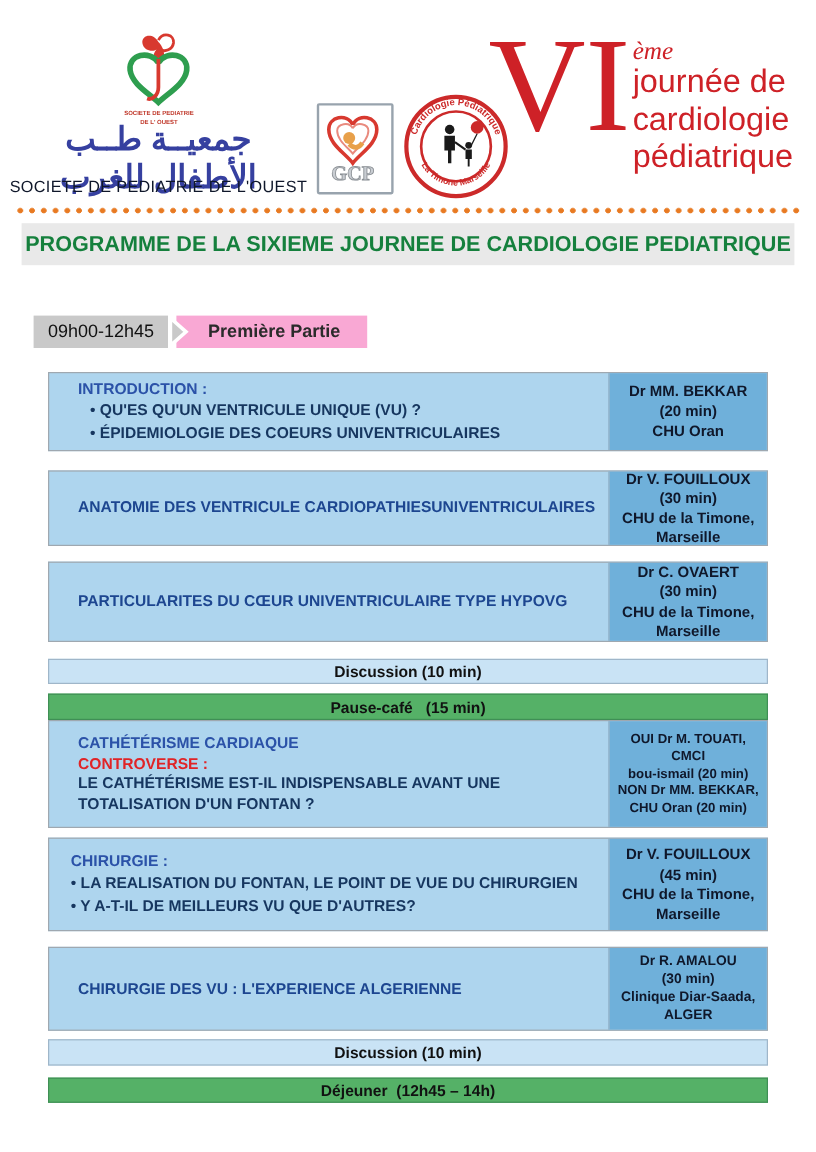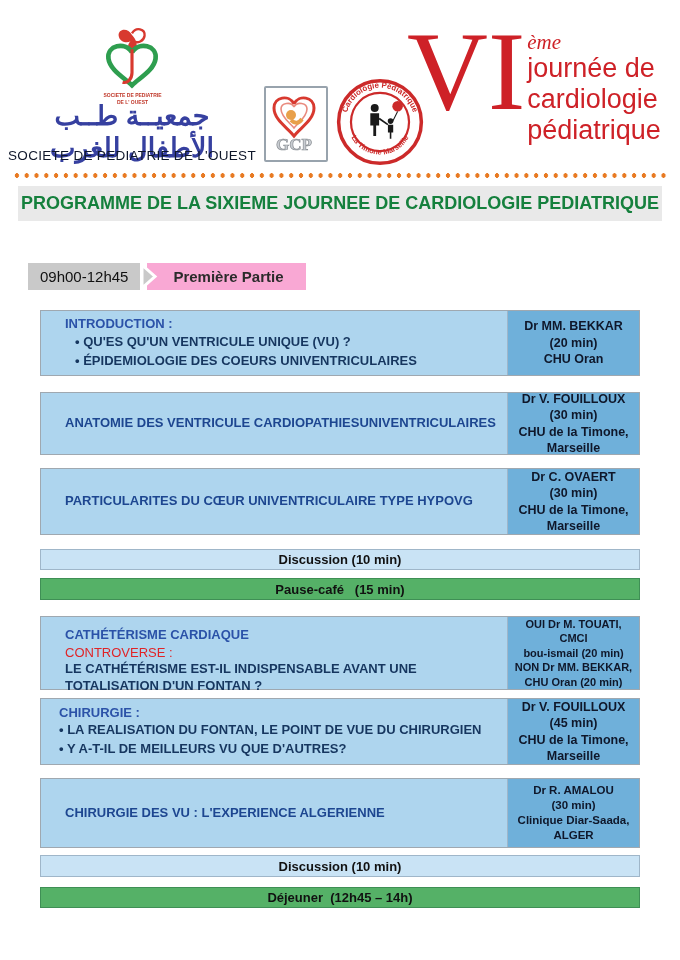--- a/index.html
+++ b/index.html
@@ -40,39 +40,39 @@
 
   
   .sched{position:absolute;left:40px;top:310px;width:600px;}
   .talk{display:flex;background:#aed5ee;border:1px solid #9fa8b0;box-sizing:border-box;}
   .talk-left{flex:1;display:flex;flex-direction:column;justify-content:center;
         padding:6px 8px 6px 24px;box-sizing:border-box;border-radius:12px;}
   .heading{font-size:13px;font-weight:bold;color:#2b52a8;line-height:1.35;}
   .title-line{font-size:13px;font-weight:bold;color:#1d4690;line-height:1.3;}
   .bullet{font-size:13px;font-weight:bold;color:#16365f;line-height:1.45;padding-left:10px;}
   .bullet::before{content:"•  ";}
-  .controverse{font-size:13px;font-weight:normal;color:#e02427;line-height:1.35;}
+  .controverse{font-size:13px;font-weight:bold;color:#e02427;line-height:1.35;}
   .question{font-size:13px;font-weight:bold;color:#16365f;line-height:1.3;max-width:402px;}
   .speaker{width:132px;background:#6fb0da;display:flex;flex-direction:column;justify-content:center;
         text-align:center;font-size:12.5px;font-weight:bold;color:#0f172a;line-height:1.32;
         padding:2px 3px;box-sizing:border-box;border-left:1px solid #9fb6c9;}
   .speaker.small{font-size:11px;}
   .speaker.med{font-size:11.5px;}
   .b0{height:66px;margin-bottom:16px;}
   .b1{height:63px;margin-bottom:13px;}
   .b2{height:67px;margin-bottom:14px;}
-  .b3{height:74px;margin-bottom:8px;}
-  .b4{height:67px;margin-bottom:13px;}
+  .b3{height:90px;margin-bottom:8px;}
+  .b4{height:78px;margin-bottom:13px;}
   .b5{height:70px;margin-bottom:7px;}
   .row{display:flex;align-items:center;justify-content:center;font-size:13px;font-weight:bold;
         color:#111;white-space:pre;box-sizing:border-box;}
   .row.blue{background:#c9e3f5;border:1px solid #9fb6c9;}
   .row.green{background:#55b167;border:1px solid #3f8f55;}
   .r1{height:21px;margin-bottom:8px;}
-  .r2{height:22px;margin-bottom:16px;}
+  .r2{height:22px;}
   .r3{height:22px;margin-bottom:10px;}
   .r4{height:21px;}
 </style>
 </head>
 <body>
 
 <div class="page">
 
   <svg class="emblem" viewBox="0 0 100 84">
     <path d="M50 14 C45 4 32 6 33 15 C34 23 44 25 48 22 C42 28 46 37 52 34 C59 31 56 20 50 14 Z" fill="#d8392f"></path>

